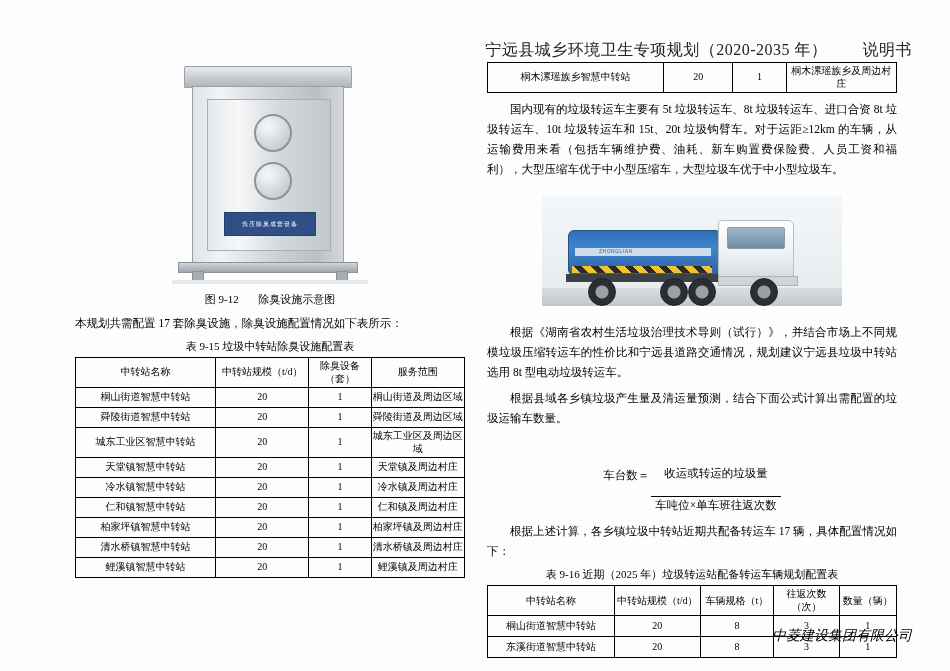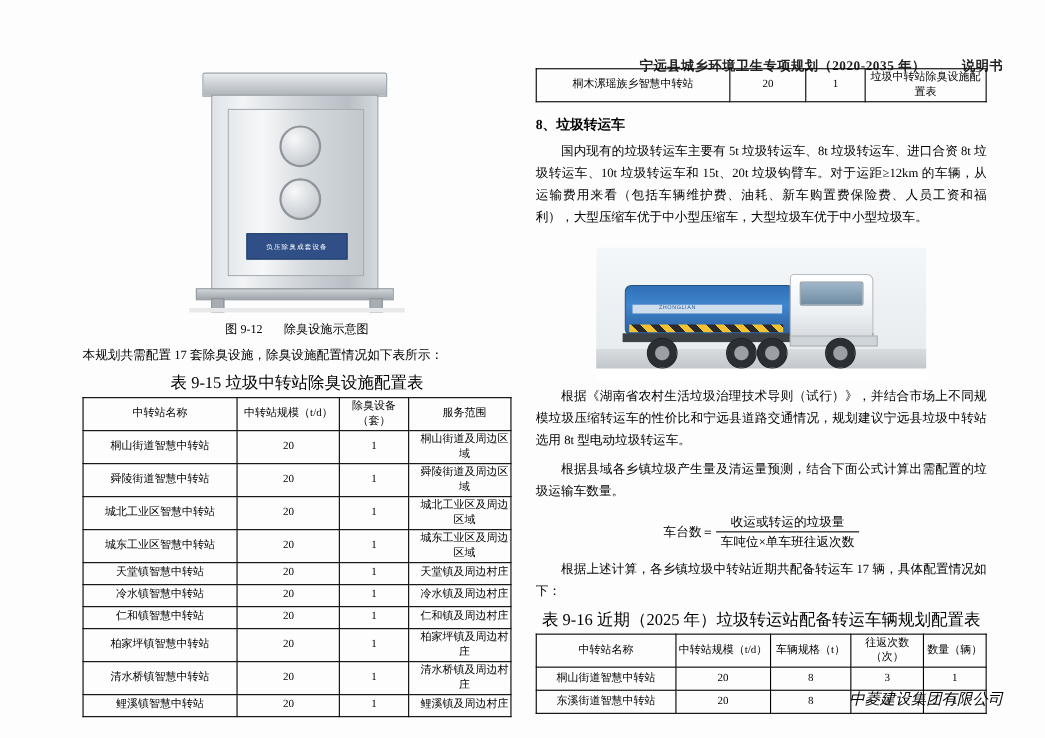--- a/index.html
+++ b/index.html
@@ -11,25 +11,24 @@
     overflow:hidden;
   }
   .page{
     position:relative;
     width:950px;height:671px;
     background:#fdfdfd;
     box-sizing:border-box;
   }
   .header{
     position:absolute;
-    top:52px;right:38px;
-    font-size:12px;
+    top:40px;right:38px;
+    font-size:16px;
     color:#222;
     letter-spacing:0.5px;
-    font-weight:bold;
   }
   .header .sep{display:inline-block;width:26px;}
   .hr-top{
     position:absolute;
     left:30px;right:30px;top:56px;
     border-bottom:0px solid #ccc;
   }
   .col-left{
     position:absolute;
     left:75px;top:62px;width:390px;
@@ -51,41 +50,41 @@
   p.body{
     font-size:11.5px;
     line-height:1.75;
     text-indent:2em;
     margin:6px 0;
     text-align:justify;
   }
   p.noindent{text-indent:0;}
   .tbl-title{
     text-align:center;
-    font-size:15px;
+    font-size:11px;
     margin:4px 0 3px 0;
   }
   table{
     border-collapse:collapse;
     width:100%;
     font-size:10px;
   }
   table td,table th{
     border:1px solid #000;
     text-align:center;
     padding:2px 1px;
     font-weight:normal;
     line-height:1.25;
   }
   table th{font-size:10px;}
   .t915 td,.t915 th{height:15px;}
   .t915 .c1{width:36%;}
   .t915 .c2{width:24%;}
   .t915 .c3{width:16%;}
-  .t915 .c4{width:24%;padding-left:10px;}
+  .t915 .c4{width:24%;}
   .ttop td{height:17px;}
   .ttop .c1{width:43%;}
   .ttop .c2{width:17%;}
   .ttop .c3{width:13%;}
   .ttop .c4{width:27%;}
   .t916 td,.t916 th{height:16px;}
   .t916 .c1{width:31%;}
   .t916 .c2{width:21%;}
   .t916 .c3{width:18%;}
   .t916 .c4{width:16%;}
@@ -103,22 +102,23 @@
     margin:10px 0 8px 0;
   }
   .formula .lbl{margin-right:2px;}
   .frac{
     display:inline-block;
     text-align:center;
     vertical-align:middle;
   }
   .frac .num{
     border-bottom:1px solid #000;
-    padding:0 4px 1px 4px;
+    padding:0 4px 15px 4px;
     display:block;
+    margin-top:28px;
   }
   .frac .den{
     padding:1px 4px 0 4px;
     display:block;
   }
   .footer-page{
     position:absolute;
     left:0;right:0;bottom:28px;
     text-align:center;
     font-size:10px;
@@ -319,26 +319,20 @@
             <td class="c3">1</td>
             <td class="c4">桐山街道及周边区域</td>
           </tr>
         <tr>
             <td class="c1">舜陵街道智慧中转站</td>
             <td class="c2">20</td>
             <td class="c3">1</td>
             <td class="c4">舜陵街道及周边区域</td>
           </tr>
         <tr>
-            <td class="c1">城北工业区智慧中转站</td>
-            <td class="c2">20</td>
-            <td class="c3">1</td>
-            <td class="c4">城北工业区及周边区域</td>
-          </tr>
-        <tr>
             <td class="c1">城东工业区智慧中转站</td>
             <td class="c2">20</td>
             <td class="c3">1</td>
             <td class="c4">城东工业区及周边区域</td>
           </tr>
         <tr>
             <td class="c1">天堂镇智慧中转站</td>
             <td class="c2">20</td>
             <td class="c3">1</td>
             <td class="c4">天堂镇及周边村庄</td>
@@ -379,26 +373,25 @@
   </div>
 
   <div class="col-right">
 
     <table class="ttop">
       <tbody>
         <tr>
           <td class="c1">桐木漯瑶族乡智慧中转站</td>
           <td class="c2">20</td>
           <td class="c3">1</td>
-          <td class="c4">垃圾中转站除臭设施配置表</td>
+          <td class="c4">桐木漯瑶族乡及周边村庄</td>
         </tr>
       </tbody>
     </table>
 
-    <h3 class="sec">8、垃圾转运车</h3>
 
     <p class="body">国内现有的垃圾转运车主要有 5t 垃圾转运车、8t 垃圾转运车、进口合资 8t 垃圾转运车、10t 垃圾转运车和 15t、20t 垃圾钩臂车。对于运距≥12km 的车辆，从运输费用来看（包括车辆维护费、油耗、新车购置费保险费、人员工资和福利），大型压缩车优于中小型压缩车，大型垃圾车优于中小型垃圾车。</p>
 
     <div class="fig-box">
       <div class="truck">
         <div class="t-sky"></div>
         <div class="t-ground"></div>
         <div class="t-tank">
           <div class="stripe"></div>
           <div class="brand">ZHONGLIAN</div>

